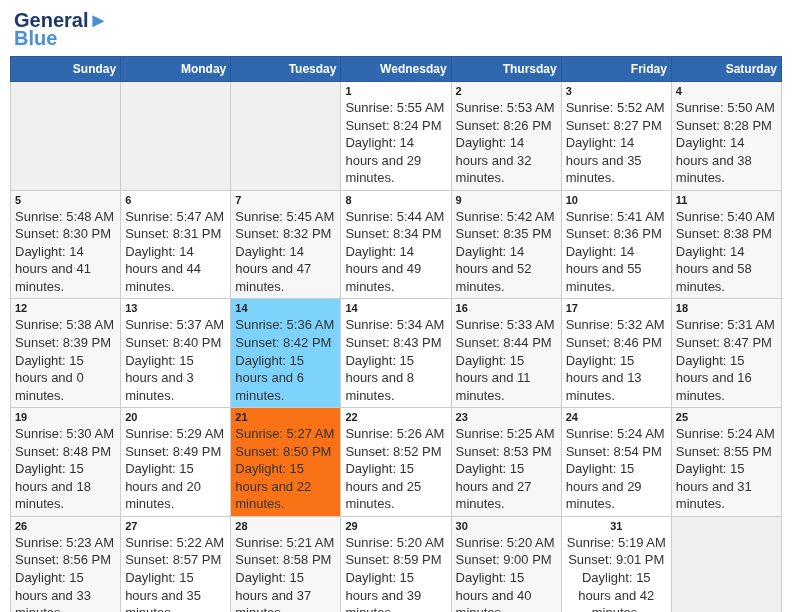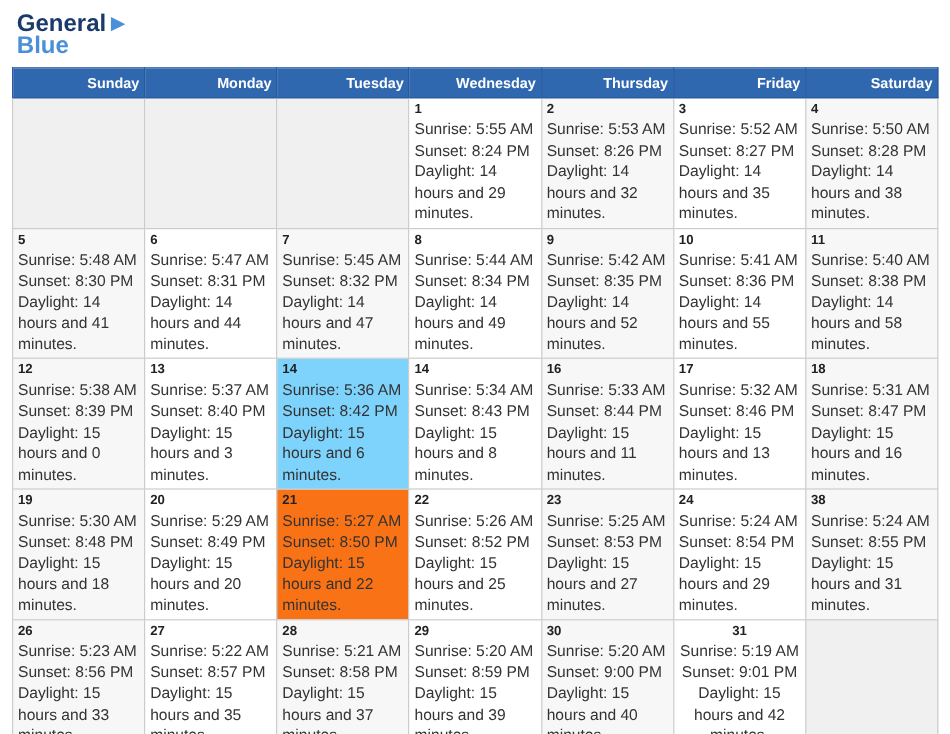--- a/index.html
+++ b/index.html
@@ -214,21 +214,21 @@
         </td>
         <td style="background: rgb(247, 247, 247); margin-left: 16px;">
           <div class="day-num">23</div>
           <div class="day-info">Sunrise: 5:25 AM<br>Sunset: 8:53 PM<br>Daylight: 15 hours and 27 minutes.</div>
         </td>
         <td style="background: rgb(255, 255, 255);">
           <div class="day-num">24</div>
           <div class="day-info">Sunrise: 5:24 AM<br>Sunset: 8:54 PM<br>Daylight: 15 hours and 29 minutes.</div>
         </td>
         <td style="background: rgb(247, 247, 247);">
-          <div class="day-num">38</div>
+          <div class="day-num">25</div>
           <div class="day-info">Sunrise: 5:24 AM<br>Sunset: 8:55 PM<br>Daylight: 15 hours and 31 minutes.</div>
         </td>
       </tr>
       <tr>
         <td style="background: rgb(247, 247, 247);">
           <div class="day-num">26</div>
           <div class="day-info">Sunrise: 5:23 AM<br>Sunset: 8:56 PM<br>Daylight: 15 hours and 33 minutes.</div>
         </td>
         <td style="background: rgb(255, 255, 255); margin-left: 44px;">
           <div class="day-num">27</div>

